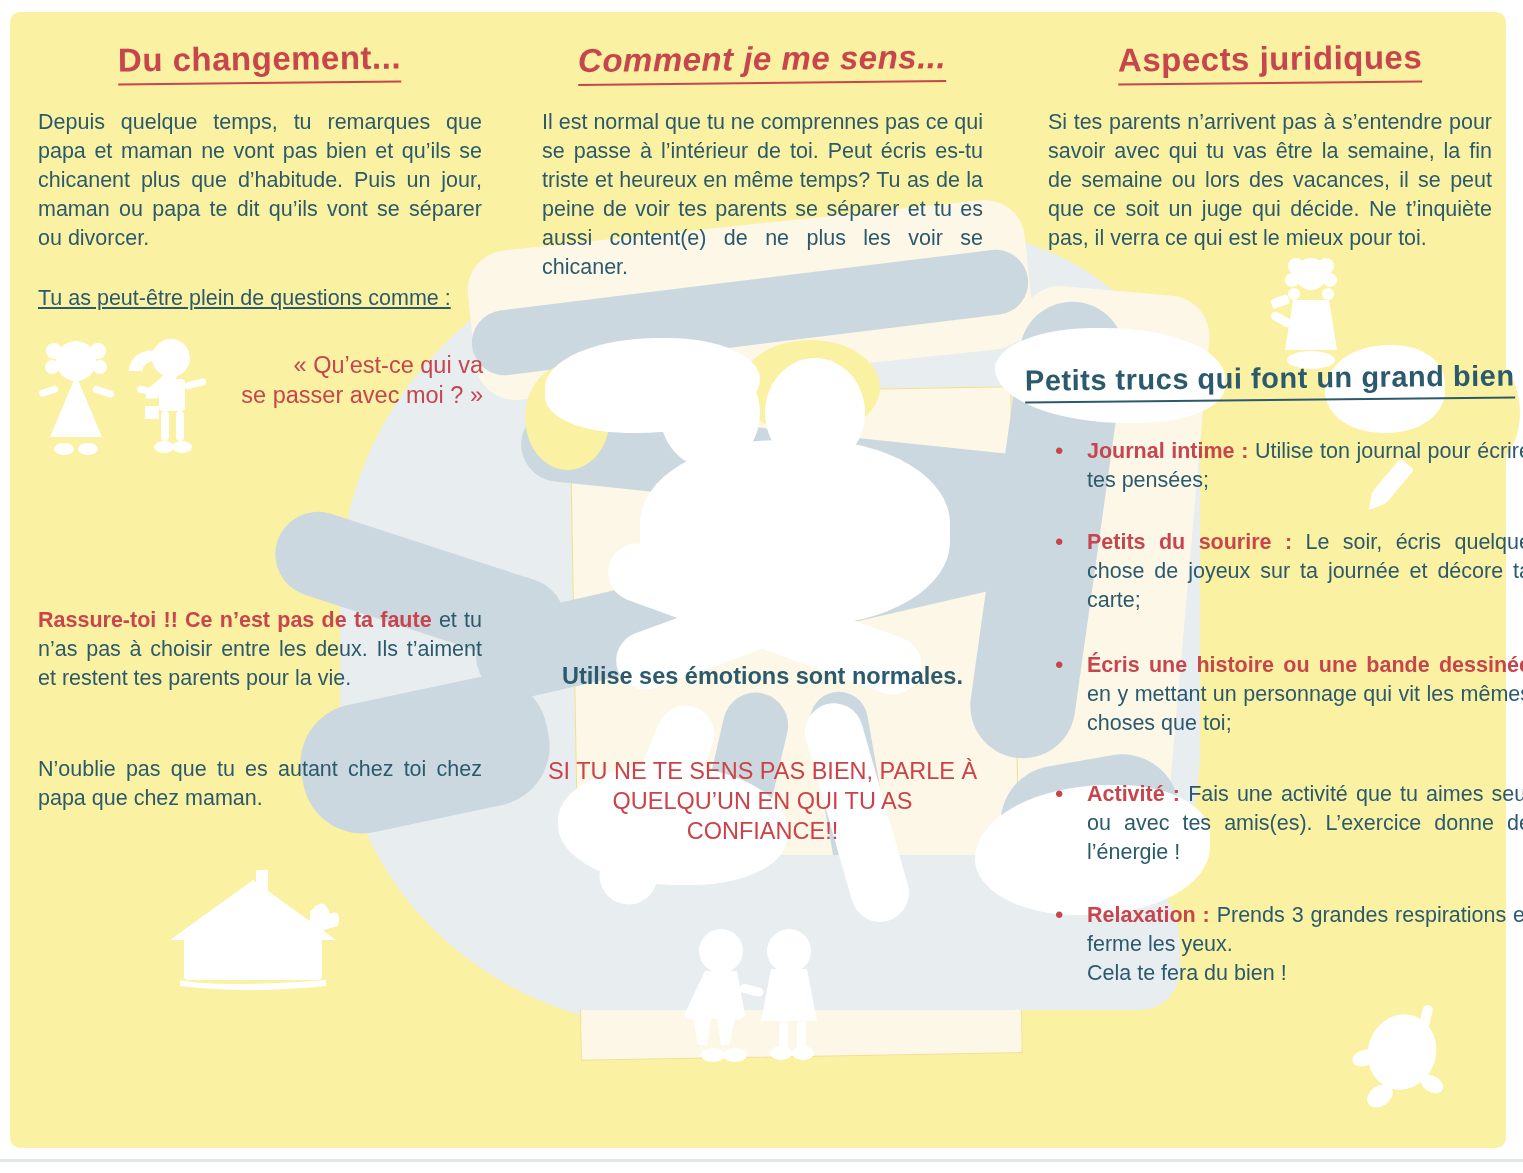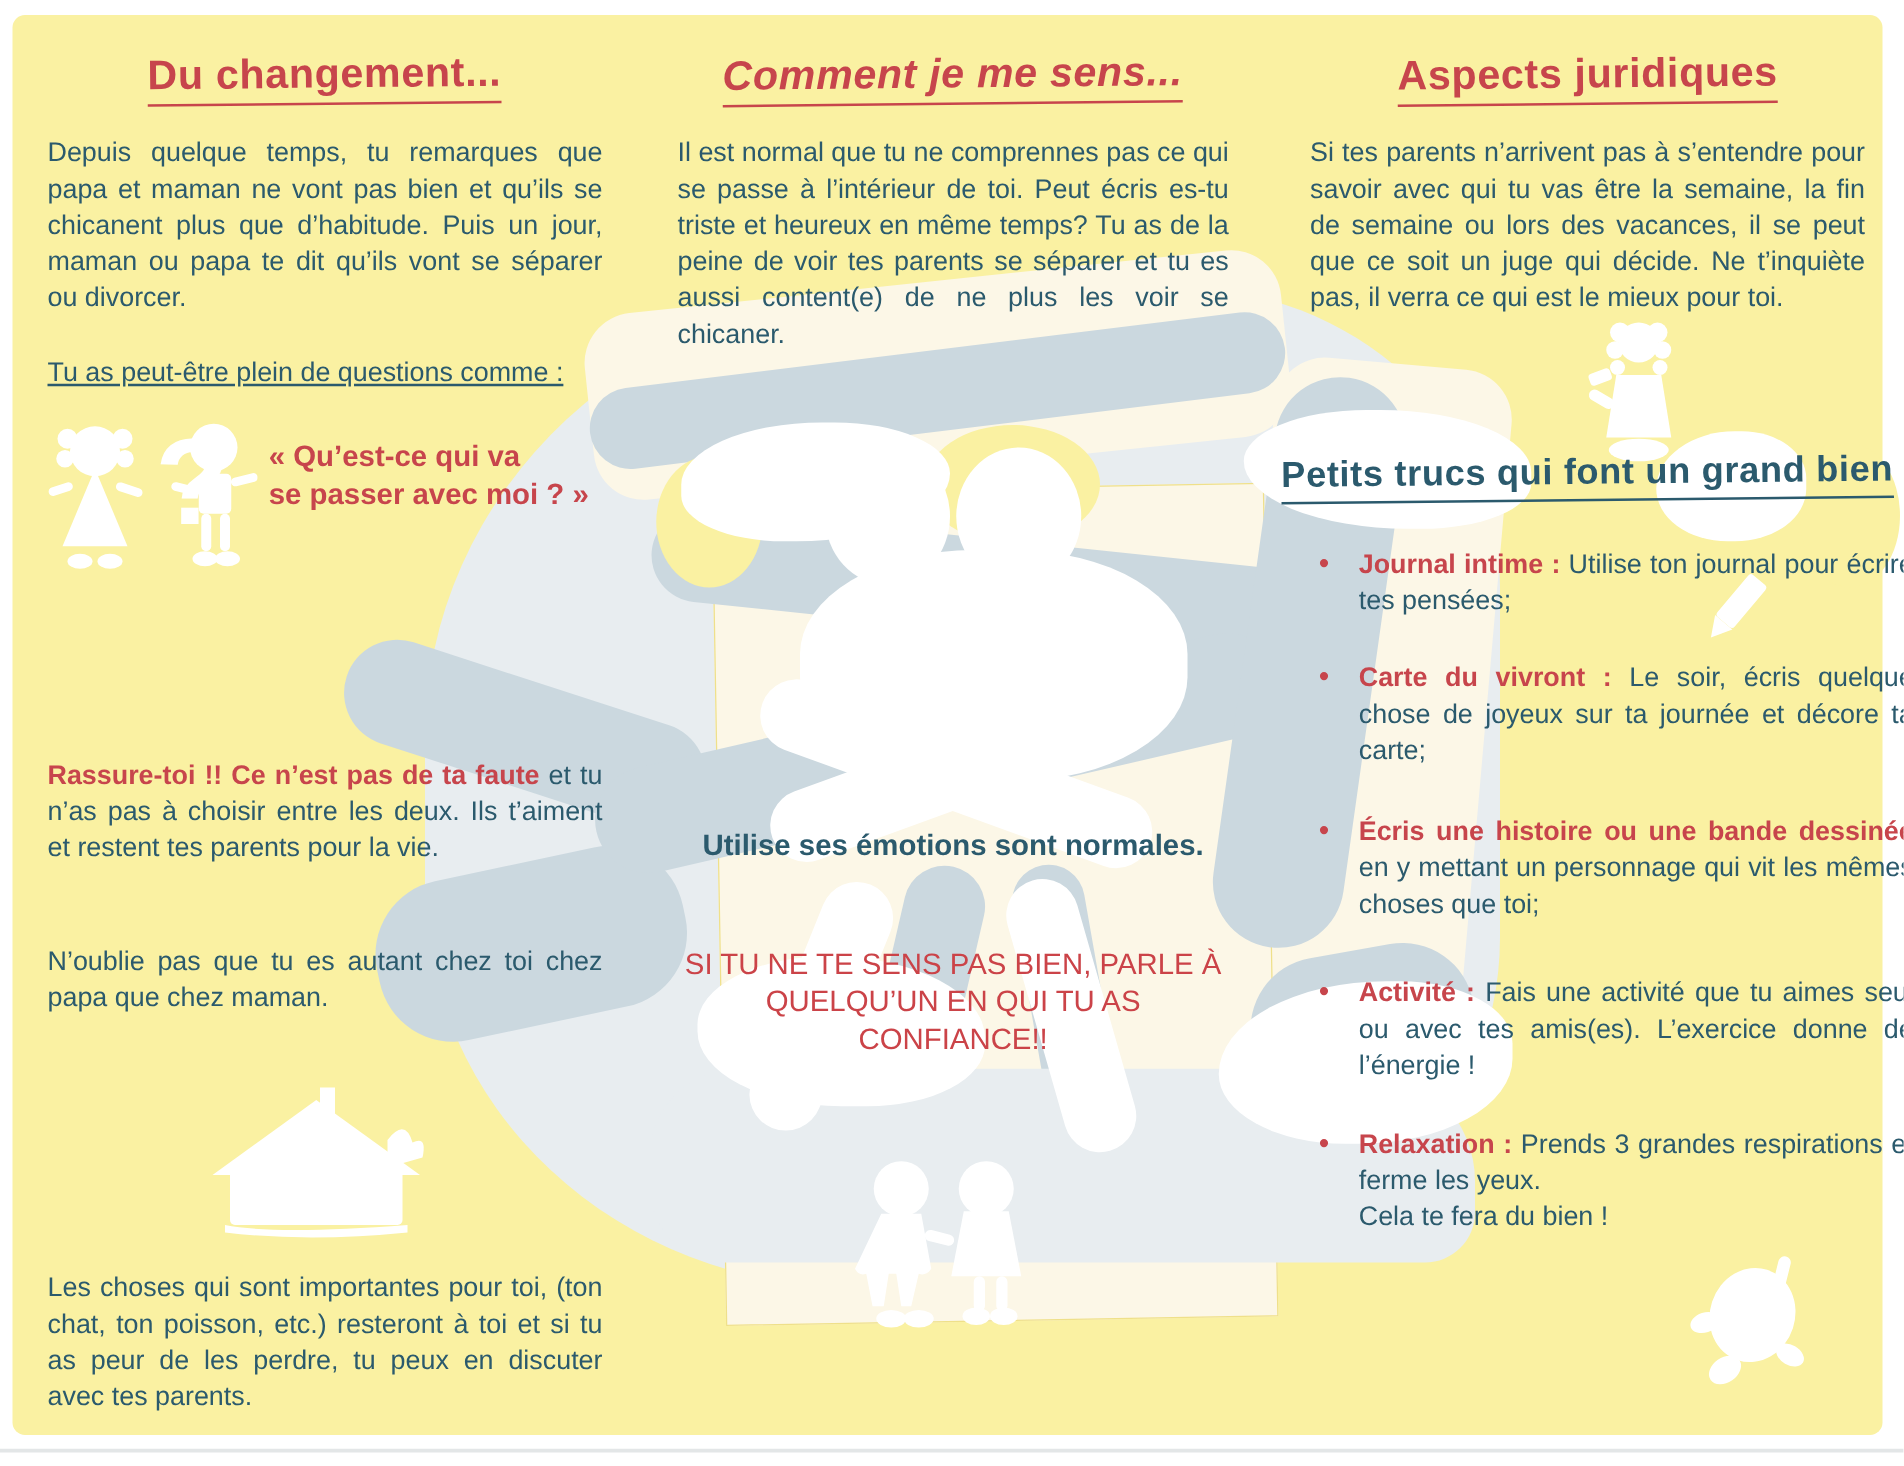--- a/index.html
+++ b/index.html
@@ -22,21 +22,21 @@
   
   .col{position:absolute;top:0;height:1173px;z-index:2;}
   .col > *{position:absolute;}
   .hw{margin:0;font-weight:bold;font-size:33px;letter-spacing:.5px;white-space:nowrap;
       transform:rotate(-.6deg);padding-bottom:4px;border-bottom:2.5px solid currentColor;}
   .hw.red{color:#C7454C;}
   .hw.teal{color:#2B5A6D;font-size:29px;}
   .center-wrap{display:flex;justify-content:center;left:0;right:0;}
   p.body{margin:0;font-size:21.5px;line-height:29px;text-align:justify;}
   .red-bold{color:#C7454C;font-weight:bold;}
-  .quote{color:#C7454C;font-weight:bold;font-size:23.5px;line-height:30px;text-align:left;}
+  .quote{color:#C7454C;font-weight:normal;font-size:23.5px;line-height:30px;text-align:right;}
   .emphasis{font-weight:bold;font-size:23.5px;text-align:center;margin:0;}
   .warning{color:#CB4348;font-size:23.5px;line-height:30px;text-align:center;margin:0;}
   .bullet{padding-left:39px;}
   .bullet .marker{position:absolute;left:7px;top:-1px;color:#C7454C;font-size:24px;}
   .bullet .rest{white-space:pre-line;}
   .icon{display:block;}
 </style>
 </head>
 <body>
 
@@ -122,21 +122,20 @@
     <svg class="icon" style="left:122px;top:862px;" width="186" height="130" viewBox="0 0 186 130">
       <g fill="#FFFFFF">
         <rect x="96" y="8" width="12" height="30"></rect>
         <polygon points="93,18 10,78 176,78"></polygon>
         <rect x="24" y="70" width="138" height="48" rx="4"></rect>
         <path d="M150 50 q14 -18 20 2 q12 -6 8 12 l-28 8 z"></path>
         <path d="M20 118 q40 8 146 0 l0 6 q-80 8 -146 0 z"></path>
       </g>
     </svg>
 
-    <p class="body" style="top:1016px;left:0;width:444px;">Les choses qui sont importantes pour toi, (ton chat, ton poisson, etc.) resteront à toi et si tu as peur de les perdre, tu peux en discuter avec tes parents.</p>
   </section>
 
   <section class="col" style="left:542px;width:441px;">
     <div class="center-wrap" style="top:40px;font-style:italic;">
       <h2 class="hw red">Comment je me sens...</h2>
     </div>
     <p class="body" style="top:108px;left:0;width:441px;">Il est normal que tu ne comprennes pas ce qui se passe à l’intérieur de toi. Peut écris es-tu triste et heureux en même temps? Tu as de la peine de voir tes parents se séparer et tu es aussi content(e) de ne plus les voir se chicaner.</p>
 
     <p class="emphasis" style="top:663px;left:0;width:441px;">Utilise ses émotions sont normales.</p>
 
@@ -197,21 +196,21 @@
     </p>
     <svg class="icon" style="left:309px;top:455px;" width="62" height="64" viewBox="0 0 62 64">
       <g fill="#FFFFFF" transform="rotate(40 31 32)">
         <rect x="22" y="2" width="18" height="44" rx="3"></rect>
         <polygon points="22,46 40,46 31,62"></polygon>
       </g>
     </svg>
 
     <p class="body bullet" style="top:528px;left:0;width:444px;">
       <span class="marker">•</span>
-      <span class="red-bold">Carte du vivront : </span>
+      <span class="red-bold">Petits du sourire : </span>
       <span class="rest">Le soir, écris quelque chose de joyeux sur ta journée et décore ta carte;</span>
     </p>
 
     <p class="body bullet" style="top:651px;left:0;width:444px;">
       <span class="marker">•</span>
       <span class="red-bold">Écris une histoire ou une bande dessinée </span>
       <span class="rest">en y mettant un personnage qui vit les mêmes choses que toi;</span>
     </p>
 
     <p class="body bullet" style="top:780px;left:0;width:444px;">

